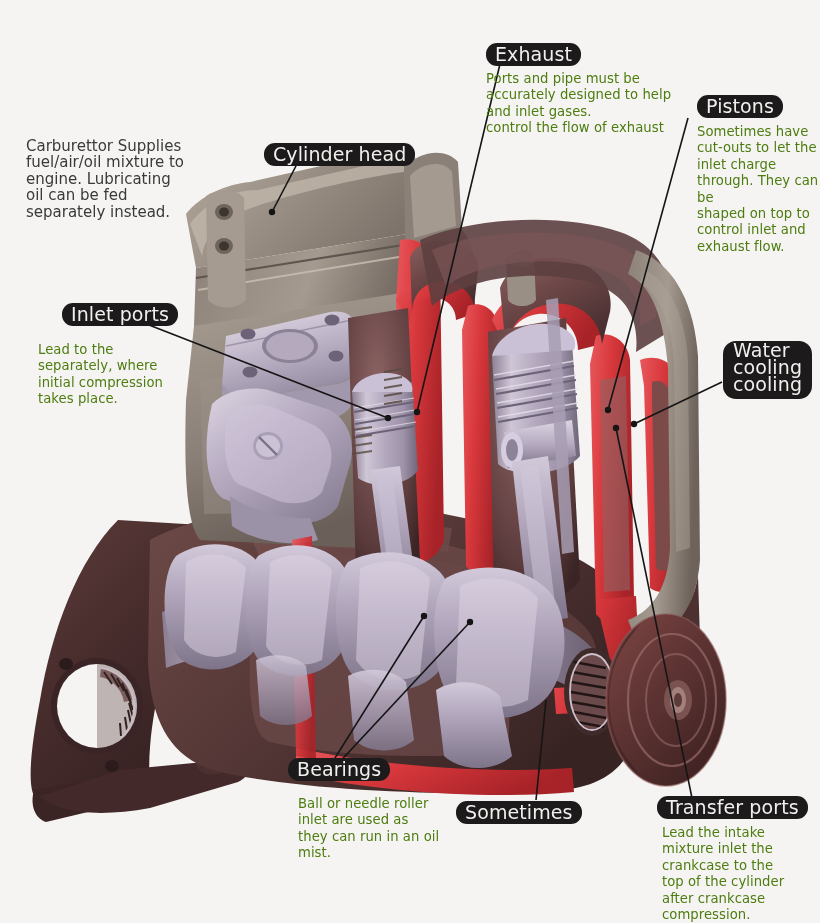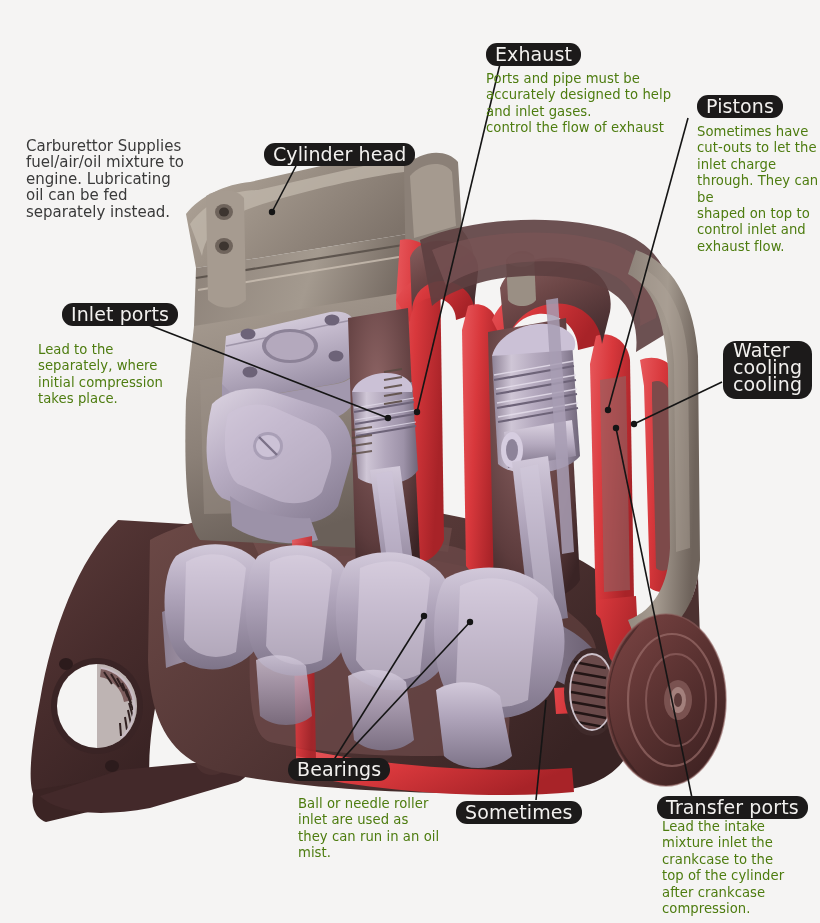--- a/index.html
+++ b/index.html
@@ -495,21 +495,21 @@
       <div>mist.</div>
     </div>
   </div>
 
   <div class="callout" style="left:456px; top:801px;">
     <span class="pill">Sometimes</span>
   </div>
 
   <div class="callout" style="left:657px; top:796px; width:160px;">
     <span class="pill">Transfer ports</span>
-    <div class="body-text" style="margin-left:5px;">
+    <div class="body-text" style="margin-top:6px; margin-left:5px;">
       <div>Lead the intake</div>
       <div>mixture inlet the</div>
       <div>crankcase to the</div>
       <div>top of the cylinder</div>
       <div>after crankcase</div>
       <div>compression.</div>
     </div>
   </div>
 
 </div>

